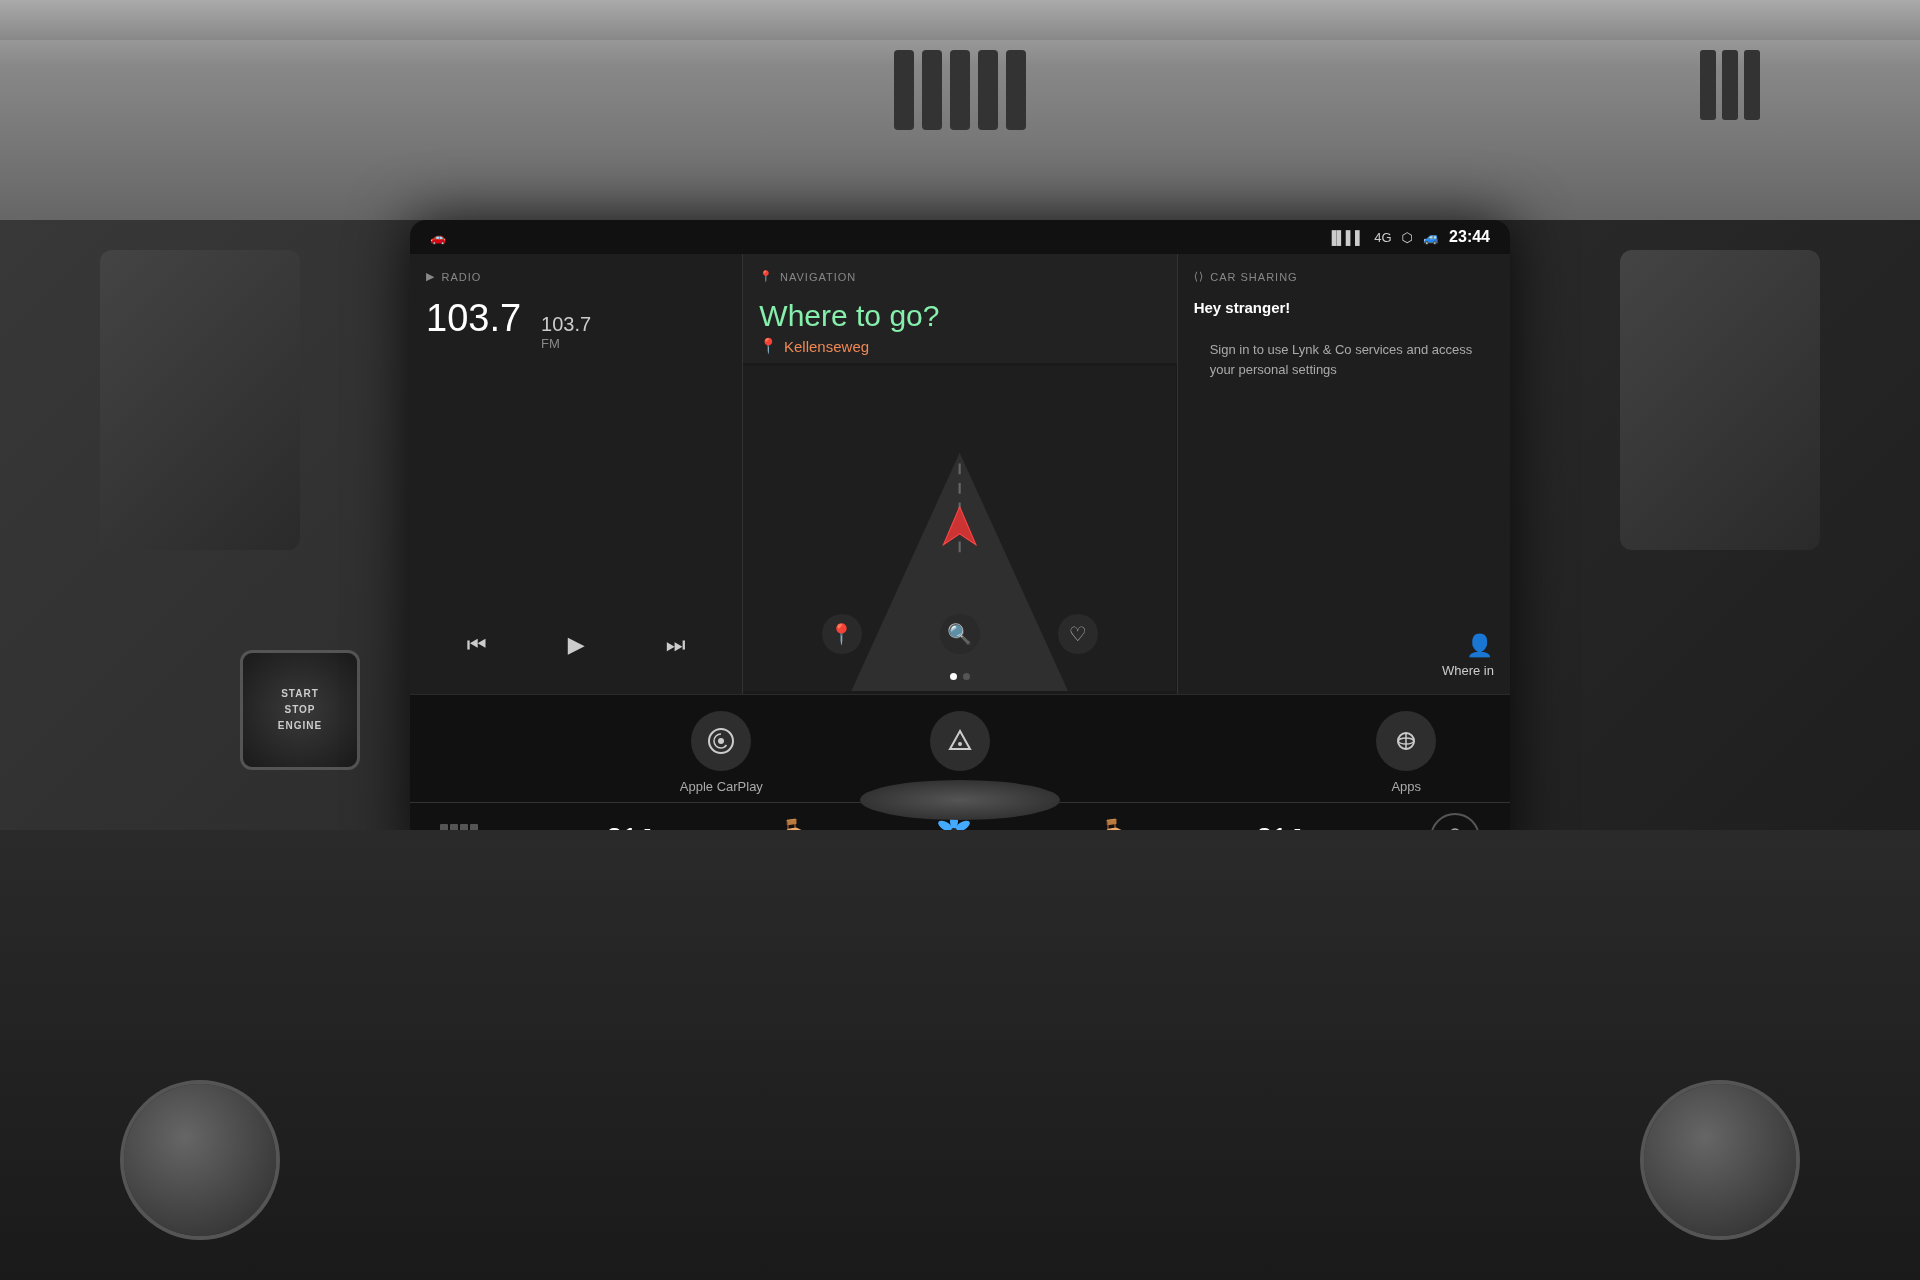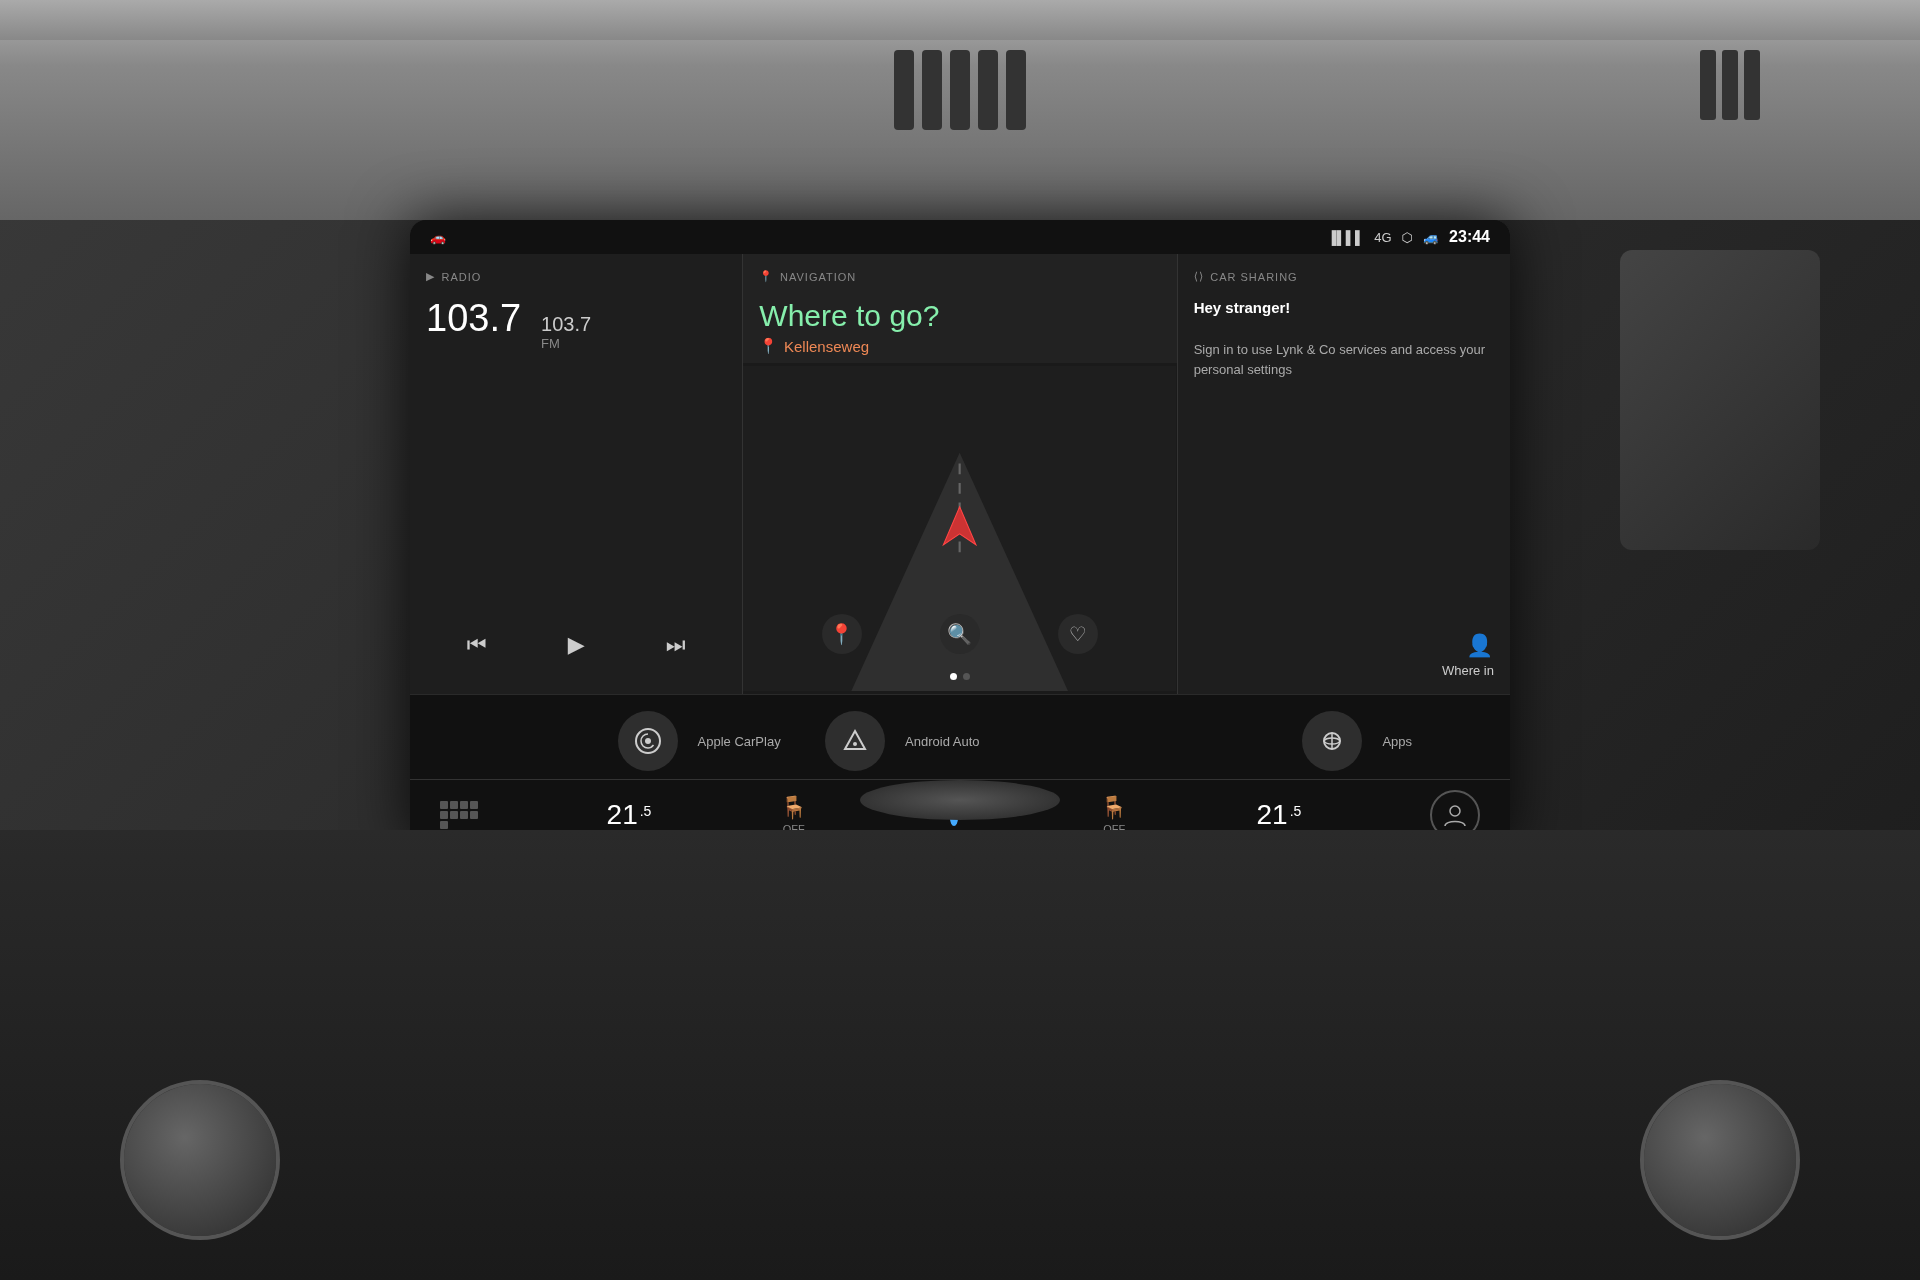--- a/index.html
+++ b/index.html
@@ -267,20 +267,21 @@
       font-size: 15px;
       color: #fff;
       font-weight: 600;
       margin-bottom: 24px;
     }
 
     .carsharing-text {
       font-size: 13px;
       color: #aaa;
       line-height: 1.5;
+      margin-left: 16px;
     }
 
     .signin-btn {
       margin-top: auto;
       display: flex;
       flex-direction: column;
       align-items: flex-end;
       gap: 4px;
       cursor: pointer;
     }
@@ -299,23 +300,23 @@
     .bottom-icons-row {
       display: grid;
       grid-template-columns: 1fr 1fr 1.3fr 1fr 1fr;
       background: #111;
       border-top: 1px solid #2a2a2a;
       padding: 16px 0 8px;
     }
 
     .icon-item {
       display: flex;
-      flex-direction: row;
-      align-items: center;
-      gap: 20px;
+      flex-direction: column;
+      align-items: center;
+      gap: 8px;
       cursor: pointer;
     }
 
     .icon-circle {
       width: 60px;
       height: 60px;
       border-radius: 50%;
       background: #2e2e2e;
       display: flex;
       align-items: center;
@@ -503,20 +504,27 @@
       <div style="width:20px; height:80px; background:#333; border-radius:4px;"></div>
     </div>
 
     <div style="position:absolute; top:50px; right:160px; display:flex; gap:6px;">
       <div style="width:16px; height:70px; background:#333; border-radius:3px;"></div>
       <div style="width:16px; height:70px; background:#333; border-radius:3px;"></div>
       <div style="width:16px; height:70px; background:#333; border-radius:3px;"></div>
     </div>
   </div>
 
+  <div class="left-hardware">
+    <div class="start-stop">
+      <div class="start-stop-text">START</div>
+      <div class="start-stop-text">STOP</div>
+      <div class="start-stop-text">ENGINE</div>
+    </div>
+  </div>
 
   <div class="right-hardware"></div>
 
   <div class="screen-wrapper">
     <div class="screen">
 
       <div class="status-bar">
         <div class="status-left">
           <span class="status-icon">🚗</span>
         </div>

